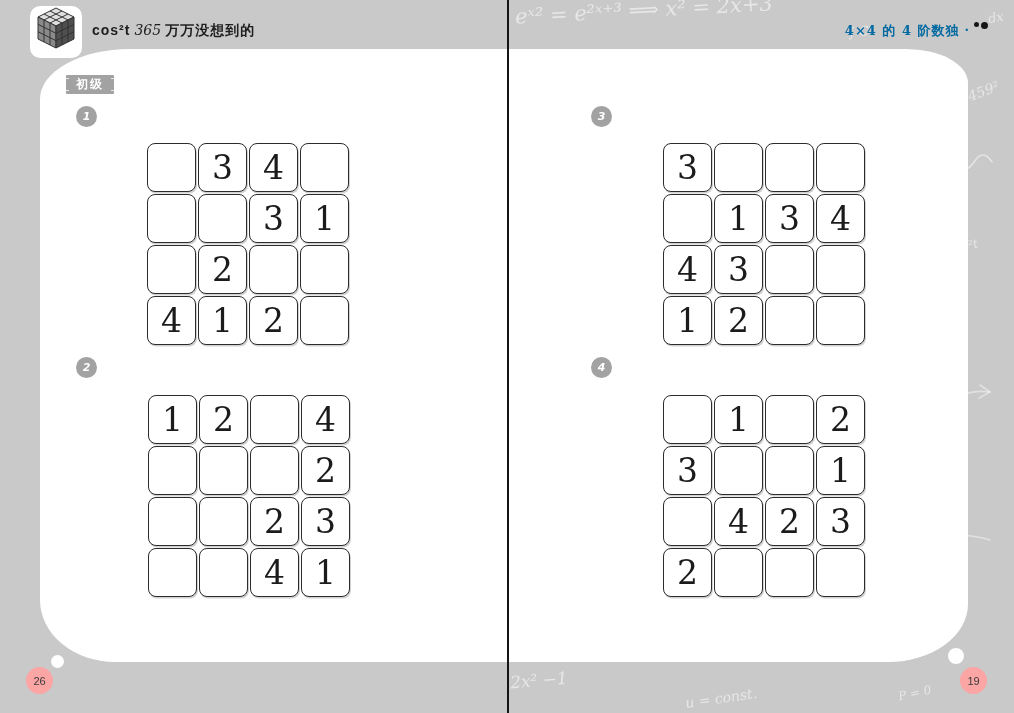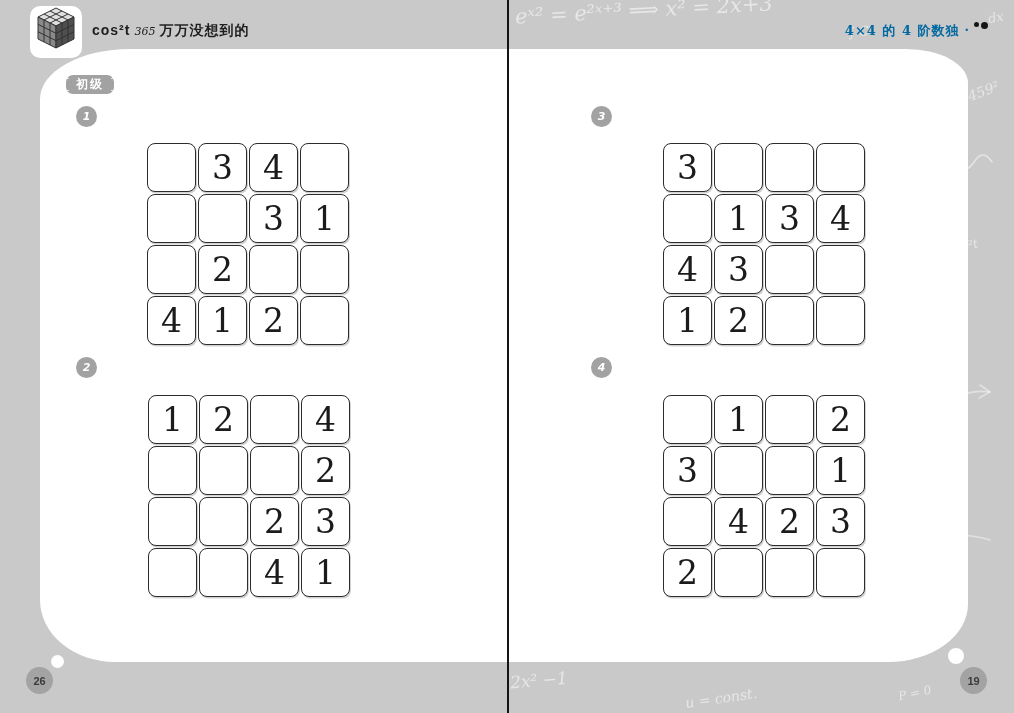--- a/index.html
+++ b/index.html
@@ -14,31 +14,31 @@
   #right-page{left:509px; top:49px; width:459px; height:613px;
     border-radius:0 62px 80px 0 / 0 34px 58px 0;}
   #gutter{position:absolute; left:507px; top:0; width:2px; height:713px; background:#151515;}
 
   
   #logo-tile{position:absolute; left:30px; top:6px; width:52px; height:52px;
     background:#fff; border-radius:10px; display:flex; align-items:center; justify-content:center;}
   #book-title{position:absolute; left:92px; top:22px; font-size:14px; font-weight:bold;
     color:#1e1e1e; letter-spacing:1px; white-space:nowrap;}
   #book-title .num{font-family:"DejaVu Serif", serif; font-style:italic; font-weight:normal;
-    font-size:11px; margin:0 4px; letter-spacing:0;}
+    font-size:14px; margin:0 4px; letter-spacing:0;}
   #right-header{position:absolute; top:22px; right:26px; display:flex; 
     font-family:"DejaVu Serif", serif; font-weight:bold; font-size:13px; color:#0369a1; letter-spacing:1px;}
   #right-header .sep{margin:0 2px 0 5px; font-weight:bold;}
   .dot{display:inline-block; border-radius:50%; background:#161616; margin-left:2px;}
   .dot-sm{width:5px; height:5px;}
   .dot-lg{width:7px; height:7px;}
 
   
   #level-badge{position:absolute; left:26px; top:26px; width:48px; height:19px;
-    background:#a2a2a2; border-radius:7px; color:#fff; font-size:12px; font-weight:bold;
+    background:#a2a2a2; border-radius:1px; color:#fff; font-size:12px; font-weight:bold;
     line-height:19px; text-align:center; letter-spacing:2px;}
   #level-badge::before,#level-badge::after{content:""; position:absolute; top:3px; bottom:3px; width:5px;
     border:1.5px solid rgba(255,255,255,.75);}
   #level-badge::before{left:-3px; border-right:none; border-radius:4px 0 0 4px;}
   #level-badge::after{right:-3px; border-left:none; border-radius:0 4px 4px 0;}
   .puzzle-num{position:absolute; width:21px; height:21px; border-radius:50%;
     background:#a2a2a2; color:#fff; font:bold italic 11px "DejaVu Sans", sans-serif;
     display:flex; align-items:center; justify-content:center;}
   #num-1{left:36px; top:57px;} #num-2{left:36px; top:308px;}
   #num-3{left:82px; top:57px;} #num-4{left:82px; top:308px;}
@@ -48,22 +48,22 @@
     grid-auto-rows:49px; gap:2px;}
   #grid-1{left:107px; top:94px;} #grid-2{left:108px; top:346px;}
   #grid-3{left:154px; top:94px;} #grid-4{left:154px; top:346px;}
   .cell{box-sizing:border-box; width:49px; height:49px; background:#fff;
     border:1.5px solid #2c2c2c; border-radius:8px;
     display:flex; align-items:center; justify-content:center;
     font-family:"DejaVu Serif", serif; font-size:33px; color:#1b1b1b;
     box-shadow:1px 1.5px 0 rgba(0,0,0,.18);}
 
   
-  .page-num{position:absolute; width:27px; height:27px; border-radius:50%; background:#a3a3a3;
-    color:#3a3a3a; font-size:11px; font-weight:bold; display:flex; align-items:center; justify-content:center;}
+  .page-num{position:absolute; width:27px; height:27px; border-radius:50%; background:#fca5a5;
+    color:#3a3a3a; font-size:11px; font-weight:normal; display:flex; align-items:center; justify-content:center;}
   #pn-left{left:26px; top:667px;} #pn-right{left:960px; top:667px;}
   .small-dot{position:absolute; background:#fff; border-radius:50%;}
   #sd-left{left:51px; top:655px; width:13px; height:13px;}
   #sd-right{left:948px; top:648px; width:16px; height:16px;}
 
   
   .doodle{position:absolute; color:rgba(255,255,255,.55);
     font-family:"DejaVu Serif", serif; font-style:italic; white-space:nowrap; pointer-events:none;}
   .deco-svg{position:absolute; pointer-events:none;}
 </style>

